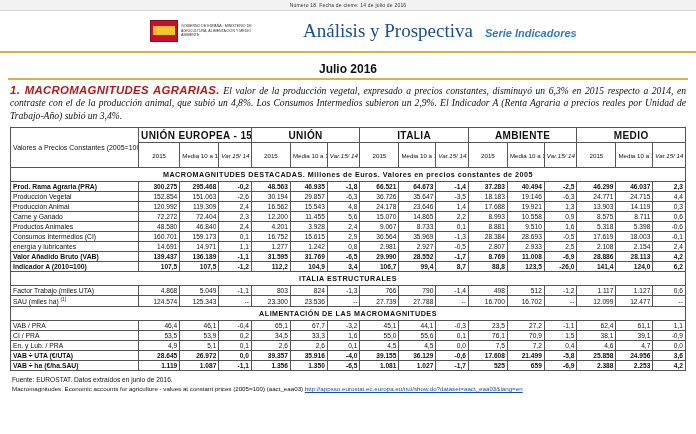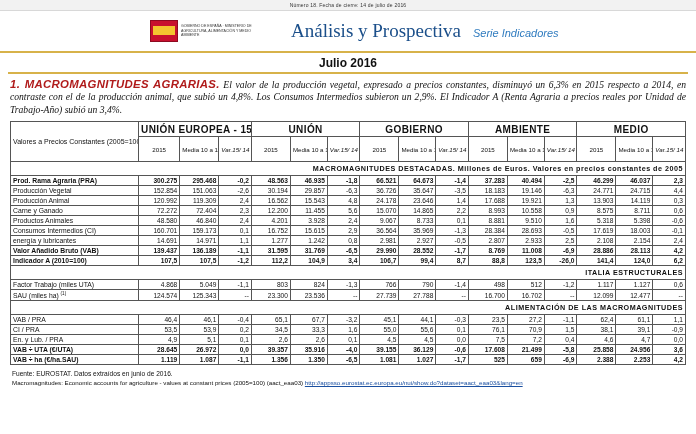--- a/index.html
+++ b/index.html
@@ -48,36 +48,36 @@
   }
   .crest-box:before{
     content:"";
     position:absolute;left:2px;top:5px;right:2px;height:9px;
     background:#f4c430;
   }
   .crest-text{
     font-size:3.6px;line-height:4.4px;color:#333;width:78px;
   }
   .title-block{
-    margin-left:32px;
+    margin-left:44px;
     display:flex;align-items:baseline;gap:12px;
   }
   .title-main{
     font-size:19px;color:#1b4f8a;font-weight:normal;
     font-family:"Liberation Serif", serif;
   }
   .title-sub{
-    font-size:11px;color:#2f7bbf;font-style:italic;
+    font-size:11px;color:#2f7bbf;font-style:italic;font-weight:bold;
   }
   .month{
     text-align:center;
     font-size:12px;
     font-weight:bold;
     color:#111;
-    padding:3px 0 2px 0;
+    padding:9px 0 2px 0;
   }
   .divider{
     height:2px;background:#d7b24a;margin:0 8px;
   }
   .intro{
     padding:4px 10px 3px 10px;
     font-size:9.6px;
     line-height:12.4px;
     text-align:justify;
     font-family:"Liberation Serif", serif;
@@ -129,21 +129,21 @@
   }
   .sub-head .it{font-style:italic;}
   .corner{
     text-align:center;
     font-size:7px;
     line-height:9px;
     white-space:normal;
     font-weight:normal;
   }
   .band{
-    text-align:right;
+    text-align:center;
     font-weight:bold;
     font-size:7.2px;
     letter-spacing:.5px;
     height:11px;
   }
   .bold{font-weight:bold;}
   .footer{
     font-size:6.6px;
     padding:4px 10px 0 12px;
     line-height:9px;
@@ -199,21 +199,21 @@
         <col style="width:30px">
       <col style="width:36px">
         <col style="width:34px">
         <col style="width:30px">
     </colgroup>
     <thead>
       <tr>
         <td rowspan="2" class="corner">Valores a Precios Constantes (2005=100) en millones de euros</td>
         <td colspan="3" class="grp-head sep-col">UNIÓN EUROPEA - 15</td>
         <td colspan="3" class="grp-head sep-col">UNIÓN</td>
-        <td colspan="3" class="grp-head sep-col">GOBIERNO</td>
+        <td colspan="3" class="grp-head sep-col">ITALIA</td>
         <td colspan="3" class="grp-head sep-col">AMBIENTE</td>
         <td colspan="3" class="grp-head sep-col">MEDIO</td>
       </tr>
       <tr>
           <td class="sub-head sep-col">2015</td>
           <td class="sub-head">Media 10 a 14</td>
           <td class="sub-head"><span class="it">Var.15/ 14 (%)</span></td>
           <td class="sub-head sep-col">2015</td>
           <td class="sub-head">Media 10 a 14</td>
           <td class="sub-head"><span class="it">Var.15/ 14 (%)</span></td>

